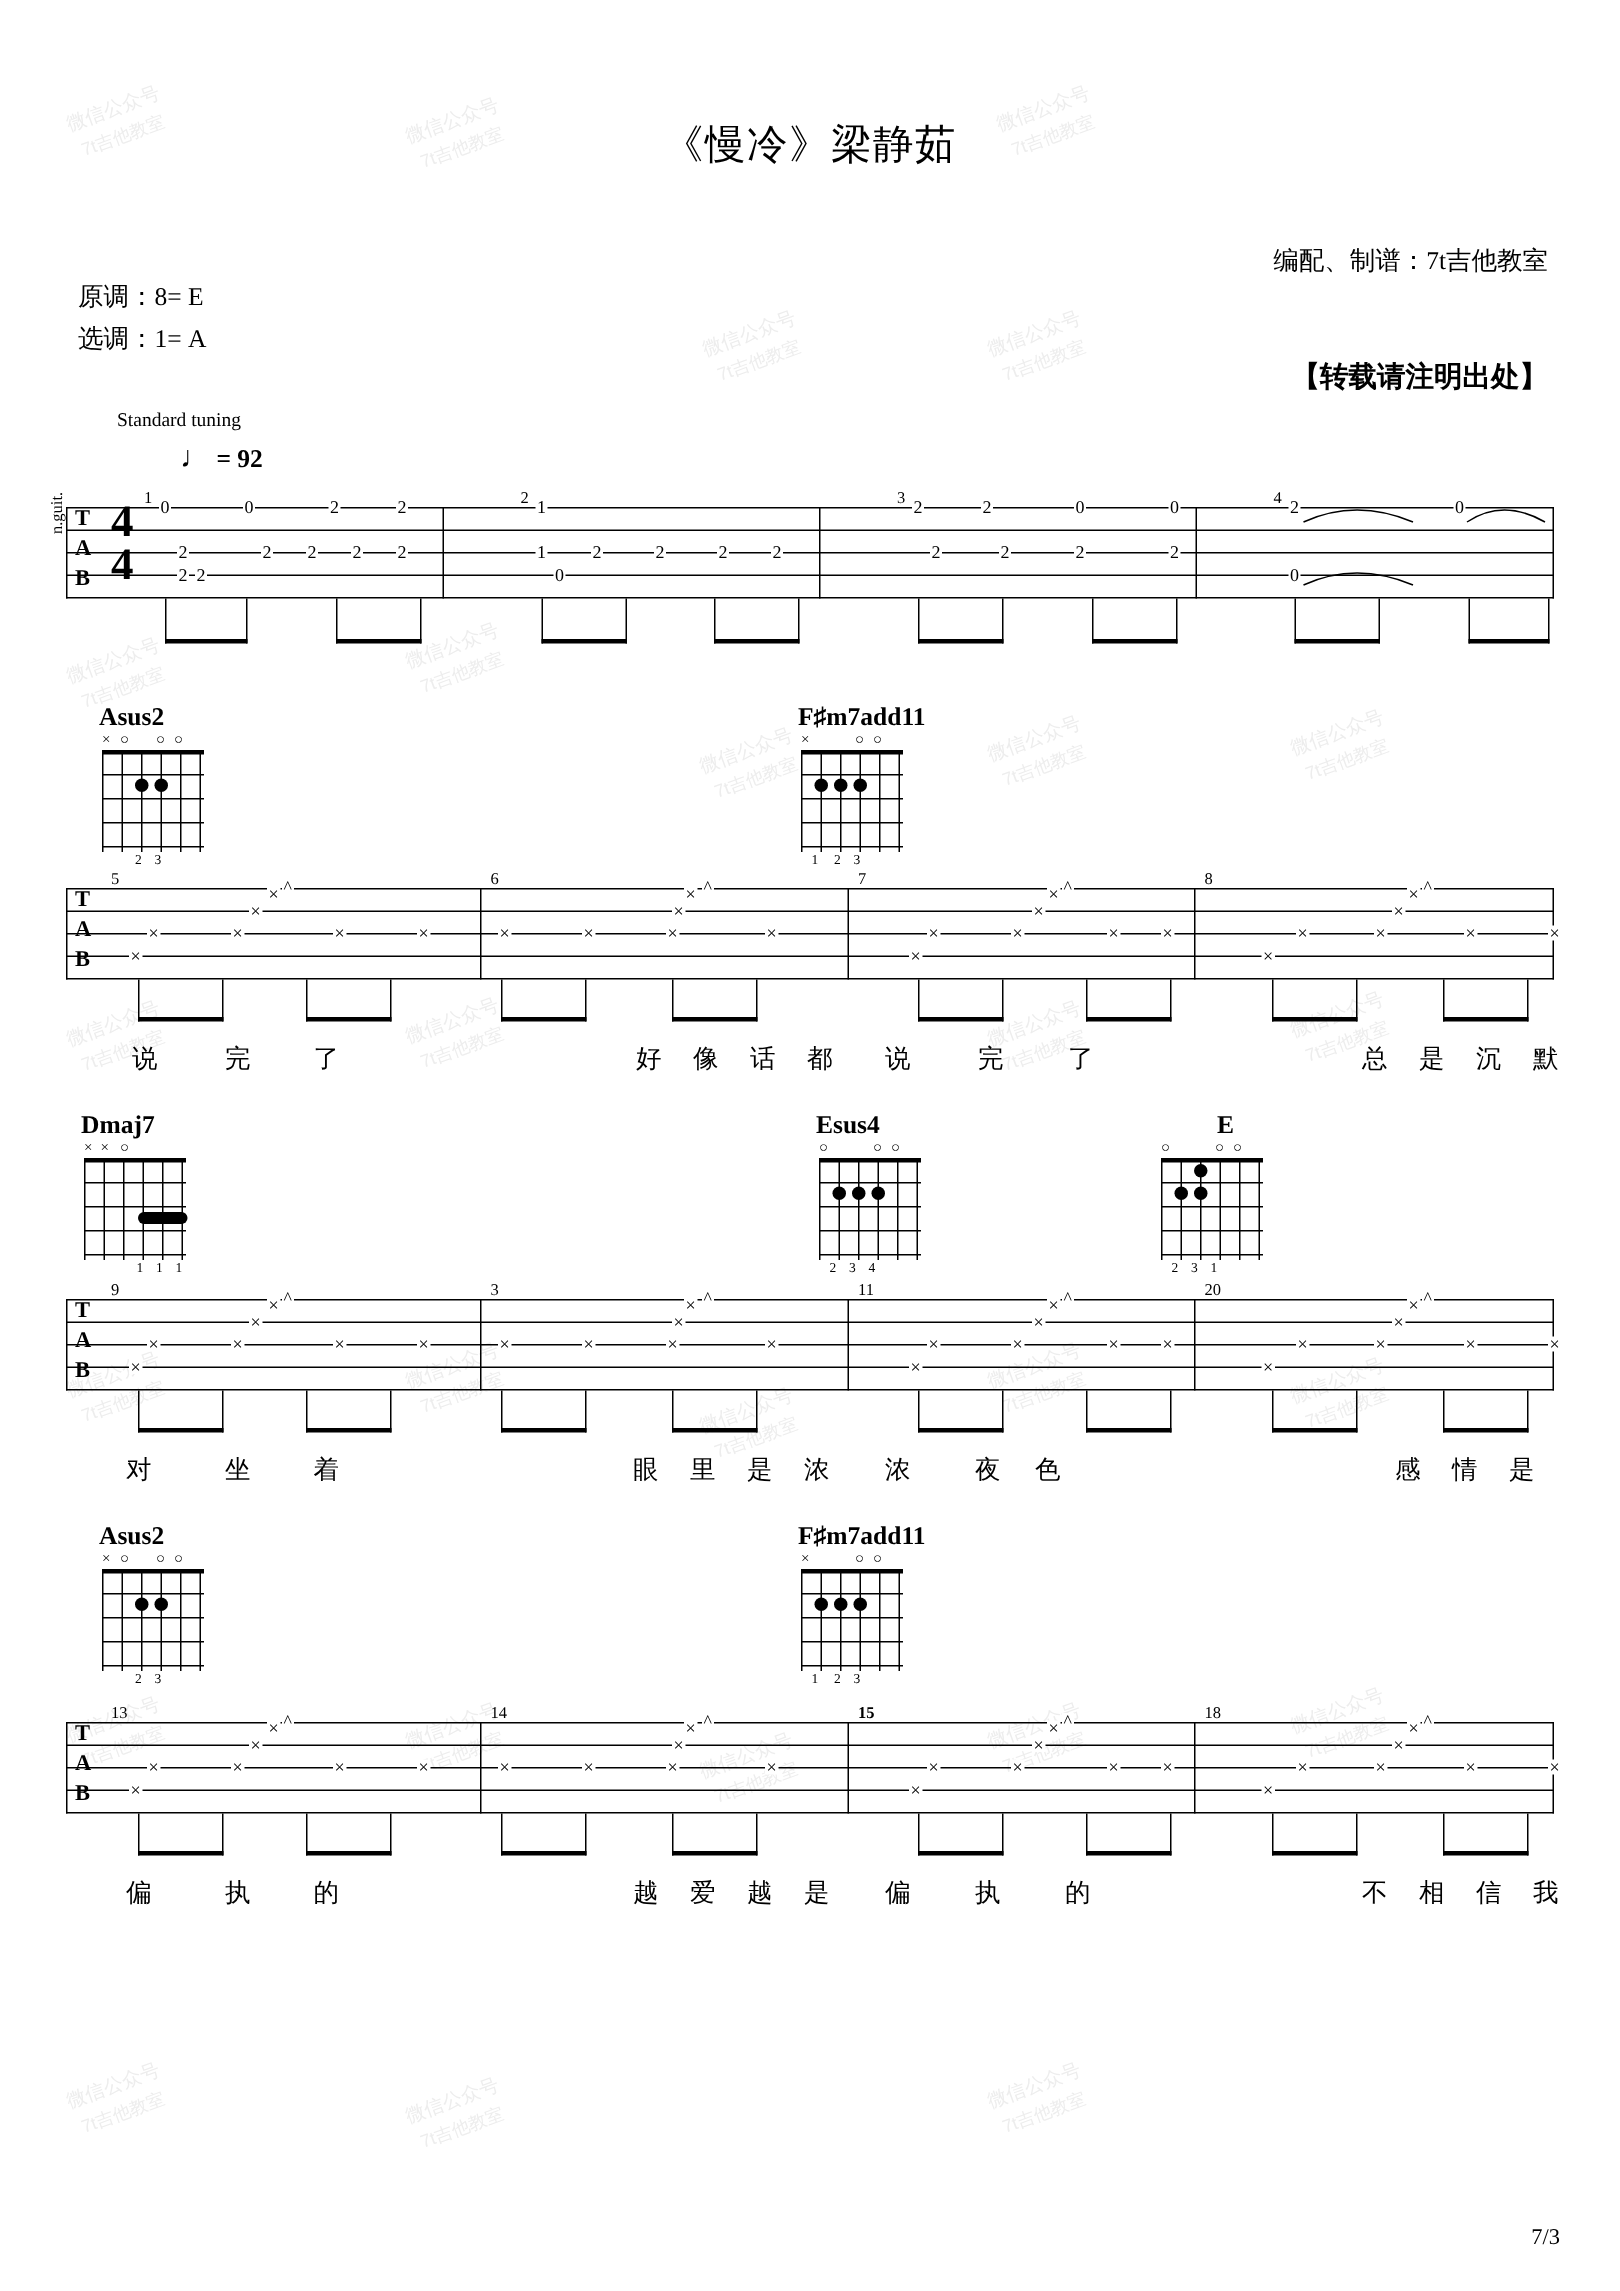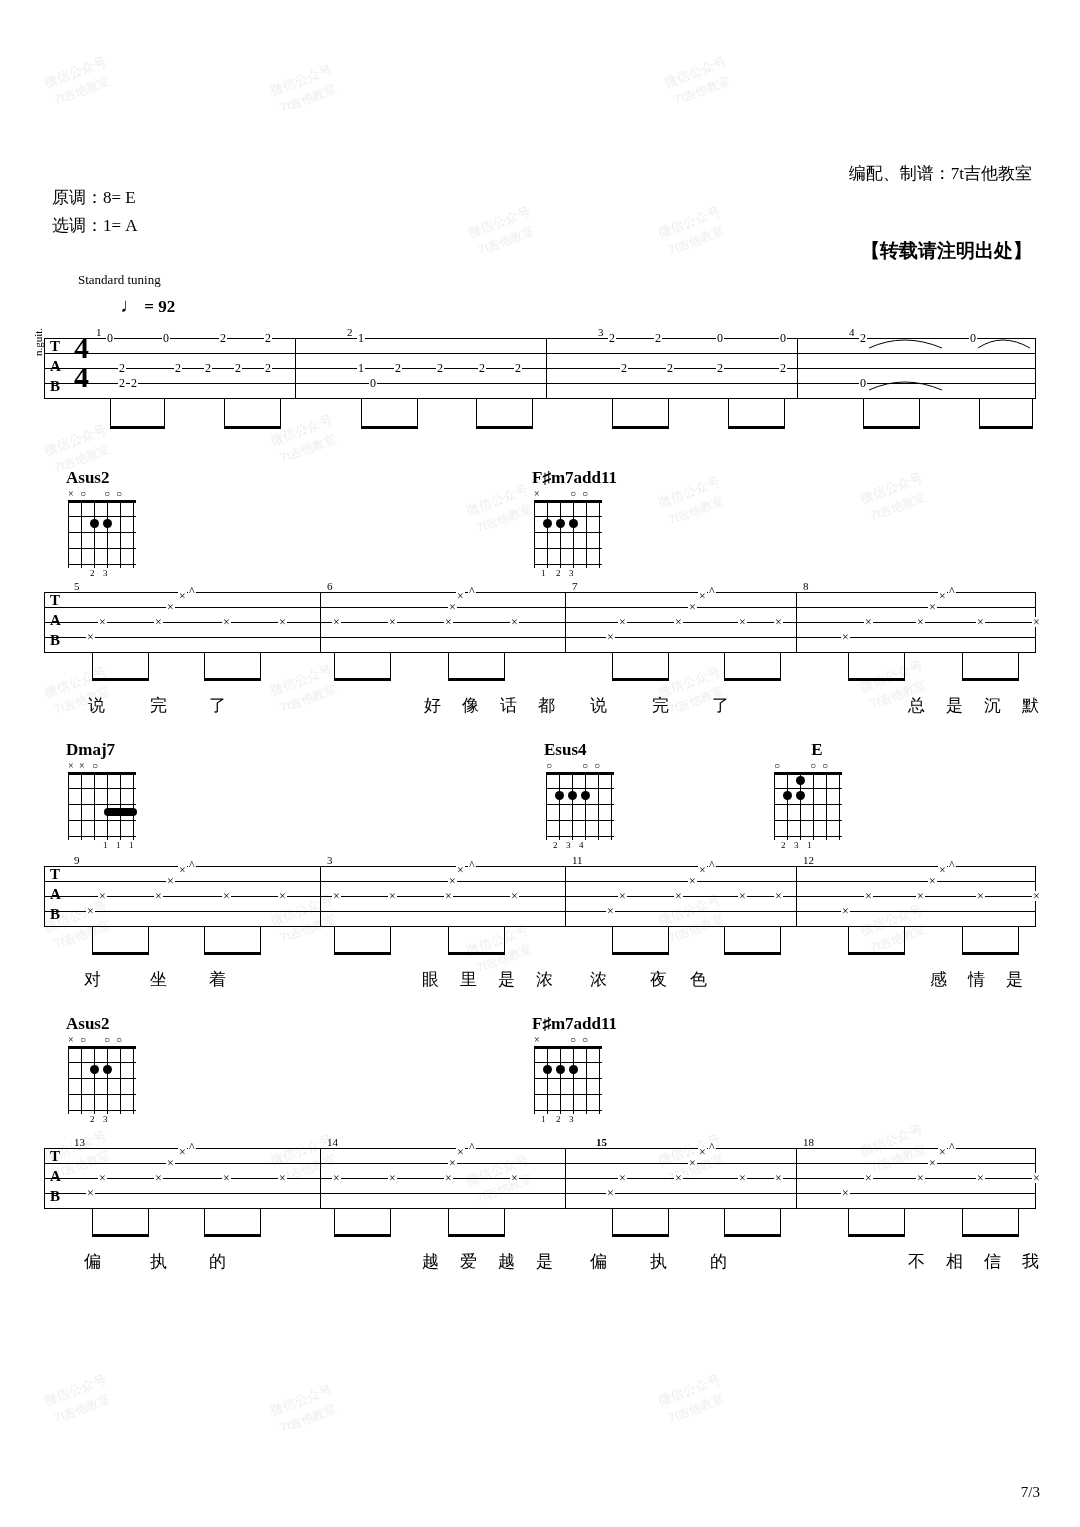--- a/index.html
+++ b/index.html
@@ -184,20 +184,21 @@
   </div>
   <div class="wm" style="left:272px;top:1390px;">
     <div>微信公众号</div>
       <div>7t吉他教室</div>
   </div>
   <div class="wm" style="left:660px;top:1380px;">
     <div>微信公众号</div>
       <div>7t吉他教室</div>
   </div>
 
+  <div class="title">《慢冷》梁静茹</div>
   <div class="credit">编配、制谱：7t吉他教室</div>
   <div class="repost">【转载请注明出处】</div>
   <div class="keyline key1">原调：8= E</div>
   <div class="keyline key2">选调：1= A</div>
   <div class="tuning">Standard tuning</div>
   <div class="tempo">
     <span class="note">♩</span>
     <span>= 92</span>
   </div>
   <div class="pagenum">7/3</div>
@@ -452,21 +453,21 @@
     <div class="lyric" style="left:494px;top:102px;">都</div>
     <div class="lyric" style="left:546px;top:102px;">说</div>
     <div class="lyric" style="left:608px;top:102px;">完</div>
     <div class="lyric" style="left:668px;top:102px;">了</div>
     <div class="lyric" style="left:864px;top:102px;">总</div>
     <div class="lyric" style="left:902px;top:102px;">是</div>
     <div class="lyric" style="left:940px;top:102px;">沉</div>
     <div class="lyric" style="left:978px;top:102px;">默</div>
   </div>
 
-  <div class="chord" style="left:64px;top:740px;">
+  <div class="chord" style="left:52px;top:740px;">
     <div class="cname">Dmaj7</div>
     <div class="marks">
       <span style="left:4px;">×</span>
         <span style="left:15px;">×</span>
         <span style="left:28px;">○</span>
     </div>
     <div class="grid">
       <div class="h nut" style="top:0;"></div>
       <div class="h" style="top:16px;"></div>
         <div class="h" style="top:32px;"></div>
@@ -560,21 +561,21 @@
       <div class="bar" style="left:752px;"></div>
       <div class="bar" style="left:991px;"></div>
       <div class="tabclef">
         <div>T</div>
           <div>A</div>
           <div>B</div>
       </div>
       <div class="measnum" style="left:30px;top:-12px;">9</div>
       <div class="measnum" style="left:283px;top:-12px;">3</div>
       <div class="measnum" style="left:528px;top:-12px;">11</div>
-      <div class="measnum" style="left:759px;top:-12px;">12</div>
+      <div class="measnum" style="left:759px;top:-12px;">20</div>
 
       <div class="xm" style="left:42px;top:40px;">×</div>
       <div class="xm" style="left:54px;top:25px;">×</div>
       <div class="xm" style="left:110px;top:25px;">×</div>
       <div class="xm" style="left:122px;top:10px;">×</div>
       <div class="xm" style="left:134px;top:-1px;">×</div>
       <div class="xm" style="left:144px;top:-6px;">^</div>
       <div class="xm" style="left:178px;top:25px;">×</div>
       <div class="xm" style="left:234px;top:25px;">×</div>
 
@@ -716,21 +717,21 @@
       <div class="bar" style="left:521px;"></div>
       <div class="bar" style="left:752px;"></div>
       <div class="bar" style="left:991px;"></div>
       <div class="tabclef">
         <div>T</div>
           <div>A</div>
           <div>B</div>
       </div>
       <div class="measnum" style="left:30px;top:-12px;">13</div>
       <div class="measnum" style="left:283px;top:-12px;">14</div>
-      <div class="measnum" style="left:552px;top:-12px;font-weight:bold;">15</div>
+      <div class="measnum" style="left:528px;top:-12px;font-weight:bold;">15</div>
       <div class="measnum" style="left:759px;top:-12px;">18</div>
 
       <div class="xm" style="left:42px;top:40px;">×</div>
       <div class="xm" style="left:54px;top:25px;">×</div>
       <div class="xm" style="left:110px;top:25px;">×</div>
       <div class="xm" style="left:122px;top:10px;">×</div>
       <div class="xm" style="left:134px;top:-1px;">×</div>
       <div class="xm" style="left:144px;top:-6px;">^</div>
       <div class="xm" style="left:178px;top:25px;">×</div>
       <div class="xm" style="left:234px;top:25px;">×</div>

